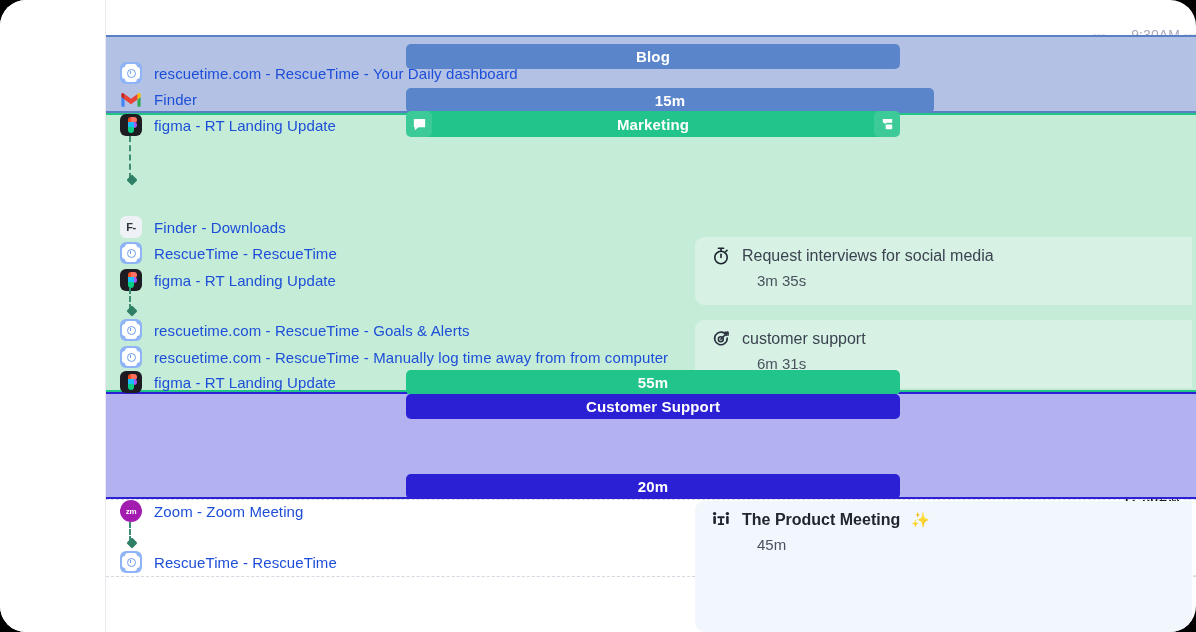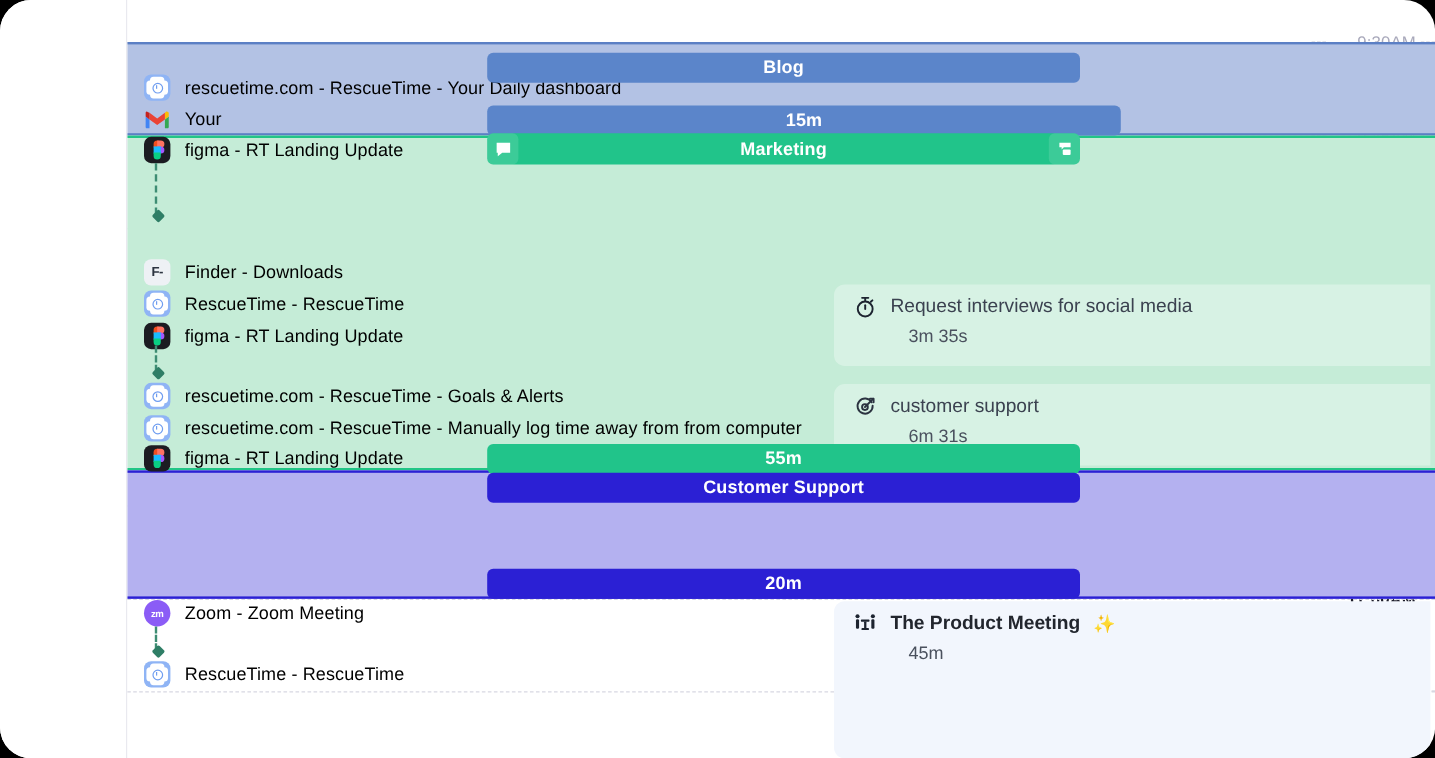--- a/index.html
+++ b/index.html
@@ -69,21 +69,21 @@
     position: absolute;
     left: 120px;
     height: 26px;
     display: flex; align-items: center;
     gap: 12px;
     z-index: 12;
     white-space: nowrap;
   }
   .app-row .label {
     font-size: 15px;
-    color: #000000;
+    color: #1d4ed8;
     letter-spacing: .1px;
   }
   .appicon {
     width: 22px; height: 22px;
     flex: 0 0 22px;
     border-radius: 6px;
     position: relative;
     display: flex; align-items: center; justify-content: center;
   }
 
@@ -130,21 +130,21 @@
     position: absolute; display: block; width: 6px; height: 6px;
   }
   .ic-figma .f1 { left: 8px;  top: 3px;  background: #f24e1e; border-radius: 3px 3px 0 0; }
   .ic-figma .f2 { left: 8px;  top: 3px;  width: 6px; height: 6px; background: #ff7262; border-radius: 0 3px 3px 0; left: 11px; }
   .ic-figma .f3 { left: 8px;  top: 8px;  background: #a259ff; border-radius: 0 3px 3px 0; left: 11px; }
   .ic-figma .f4 { left: 8px;  top: 8px;  background: #1abcfe; }
   .ic-figma .f5 { left: 8px;  top: 13px; background: #0acf83; border-radius: 0 0 3px 3px; }
 
   
   .ic-zoom {
-    background: #8b5cf6; border-radius: 50%;
+    background: #a21caf; border-radius: 50%;
     font-size: 8px; font-weight: 700; color: #fff;
     letter-spacing: -.3px;
   }
 
   
   .connector {
     position: absolute;
     width: 2px;
     z-index: 12;
     border-left: 2px dashed #3e8d73;
@@ -239,21 +239,21 @@
       <div class="app-row" style="top: 86px;">
         <div class="appicon ic-gmail">
           <svg viewBox="0 0 24 18">
             <path fill="#4285f4" d="M2 17h3V9L1.5 6.3V15A2 2 0 0 0 2 17z"></path>
             <path fill="#34a853" d="M19 17h3a2 2 0 0 0 .5-2V6.3L19 9z"></path>
             <path fill="#fbbc04" d="M19 3v6l3.5-2.7V3.6c0-1.4-1.6-2.2-2.7-1.4z"></path>
             <path fill="#ea4335" d="M5 9V3l7 5.2L19 3v6l-7 5.2z"></path>
             <path fill="#c5221f" d="M1.5 3.6v2.7L5 9V3L3.2 2.2C2.1 1.4 1.5 2.2 1.5 3.6z"></path>
           </svg>
         </div>
-        <span class="label">Your</span>
+        <span class="label">Finder</span>
       </div>
       <div class="app-row" style="top: 112px;">
         <div class="appicon ic-figma">
           <i class="f1"></i>
           <i class="f2"></i>
           <i class="f3"></i>
           <i class="f4"></i>
           <i class="f5"></i>
         </div>
         <span class="label">figma - RT Landing Update</span>

